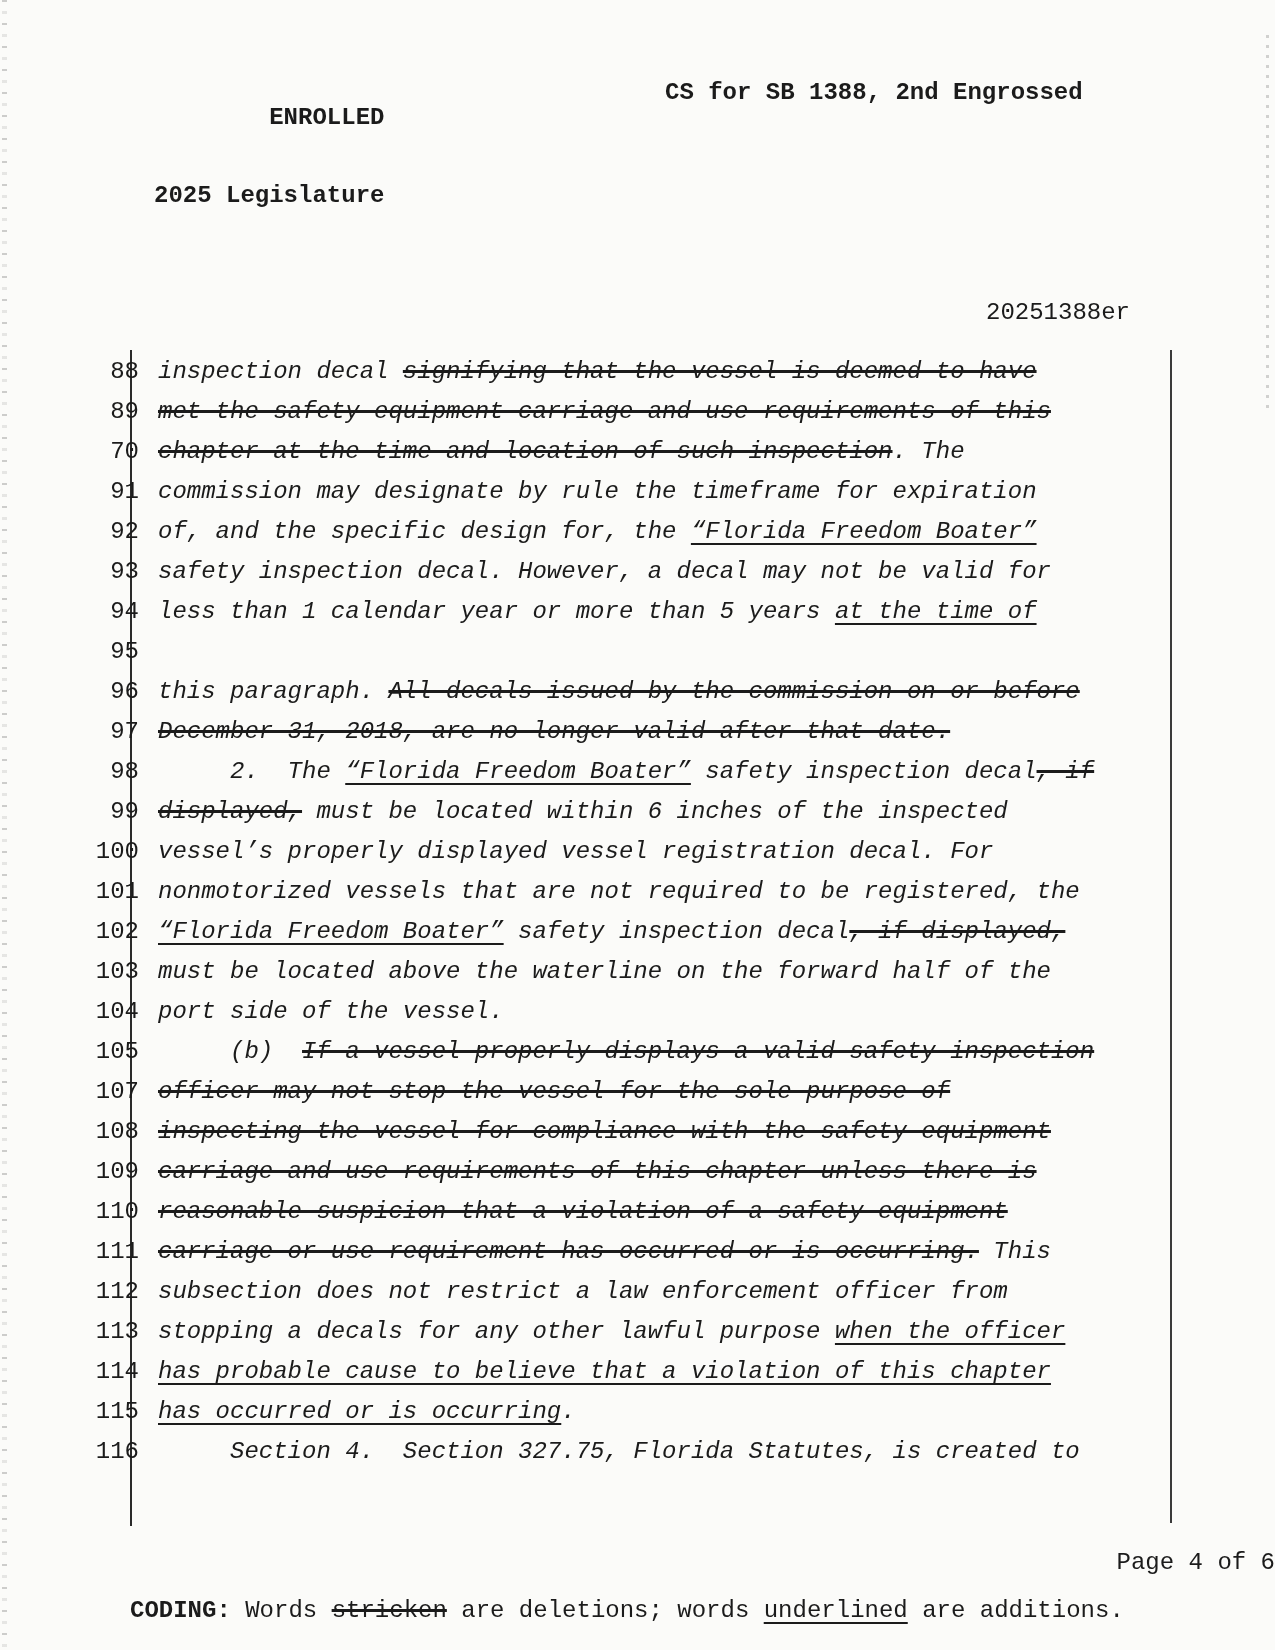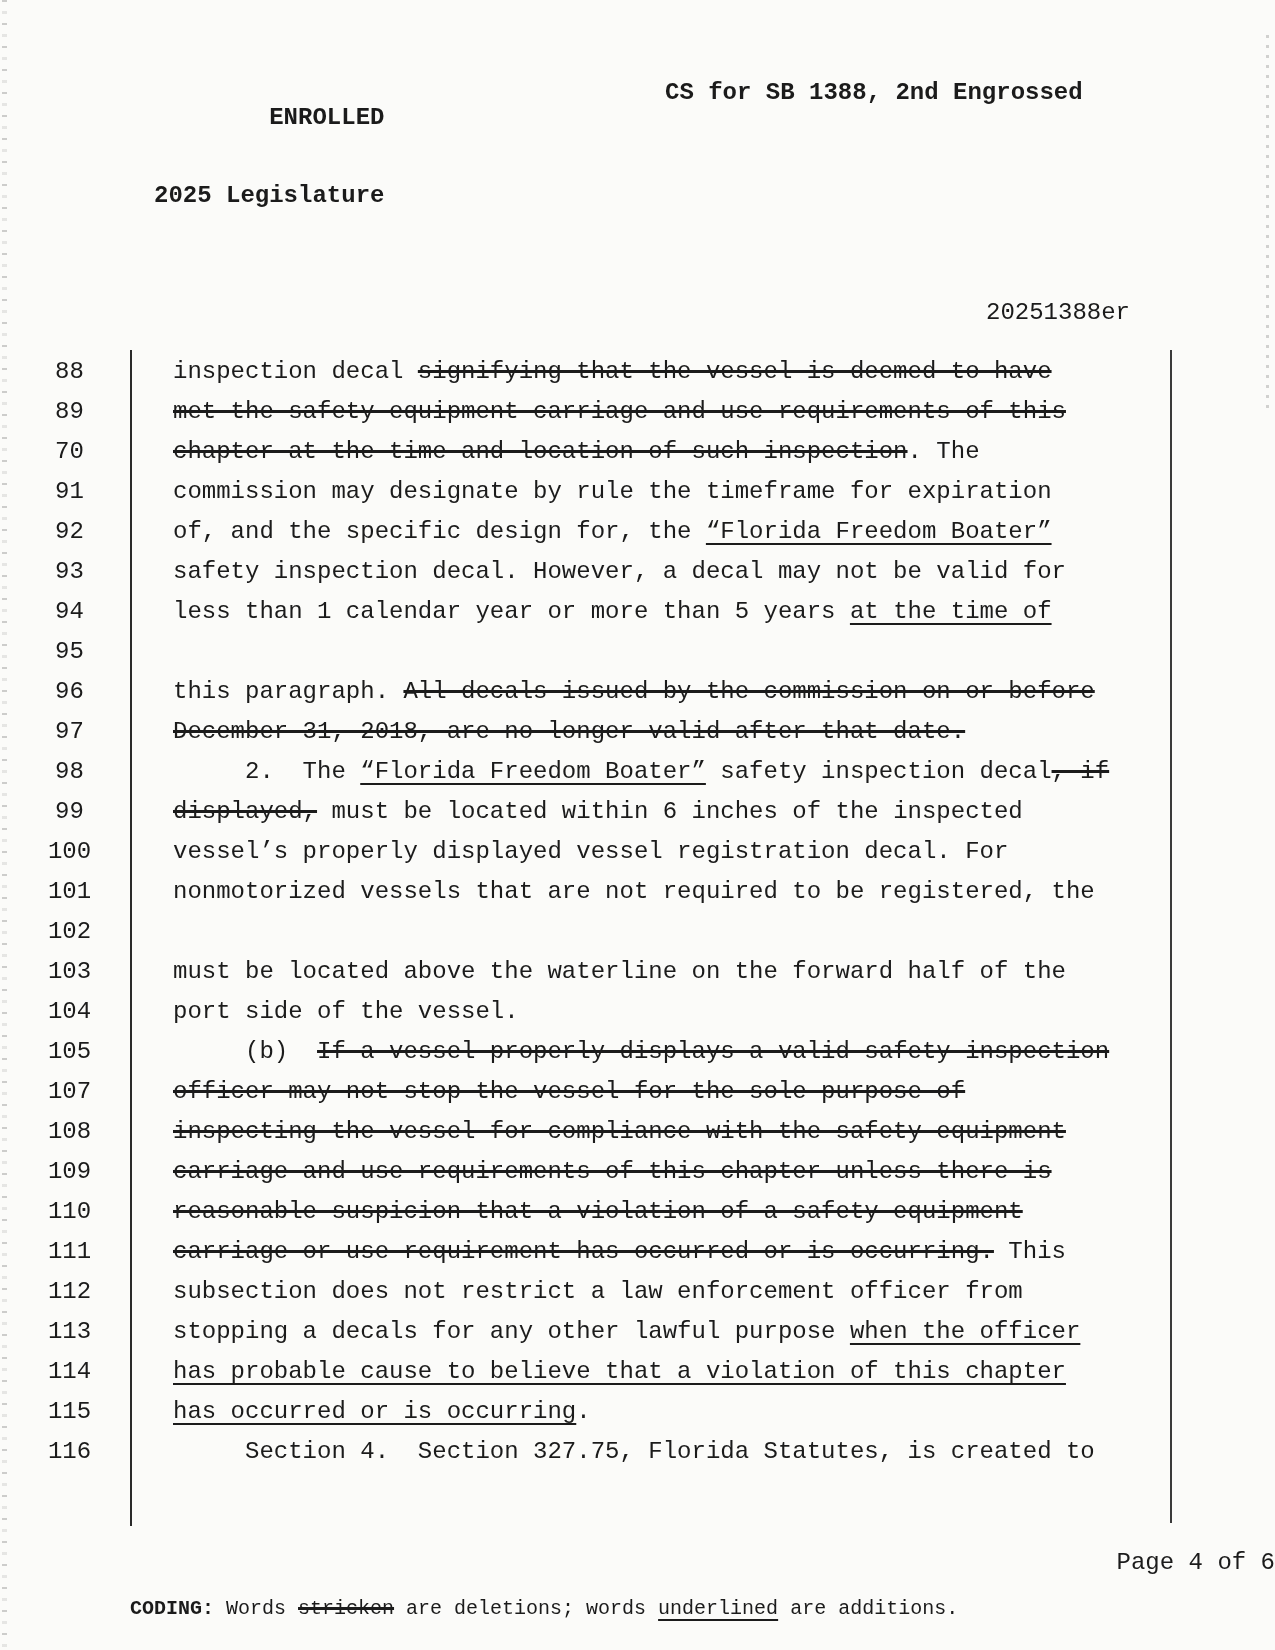--- a/index.html
+++ b/index.html
@@ -78,29 +78,30 @@
     width: 100%;
   }
   .line-row {
     position: relative;
     height: 40px;
     font-size: 24px;
     line-height: 40px;
   }
   .line-num {
     position: absolute;
-    left: 8px; top: 0;
+    left: 16px; top: 0;
     width: 123px;
-    text-align: center;
+    text-align: right;
     white-space: pre;
   }
   .line-text {
     position: absolute;
-    left: 173px; top: 0;
-    white-space: pre;
+    left: 158px; top: 0;
+    white-space: pre;
+    font-style: italic;
   }
   .seg-n  { text-decoration: none; }
   .seg-st {
     text-decoration: line-through;
     text-decoration-thickness: 2.5px;
   }
   .seg-u {
     text-decoration: underline;
     text-decoration-thickness: 2px;
     text-underline-offset: 5px;
@@ -110,21 +111,21 @@
     position: absolute;
     left: 0; top: 1549px;
     width: 1275px;
     text-align: right;
     font-size: 24px;
     white-space: pre;
   }
   .coding {
     position: absolute;
     left: 130px; top: 1597px;
-    font-size: 20px;
+    font-size: 24px;
     white-space: pre;
   }
 </style>
 </head>
 <body>
 
 <div class="page">
   <div class="noise-left"></div>
   <div class="noise-right"></div>
 
@@ -190,20 +191,21 @@
       <div class="line-row">
         <span class="line-num">100</span>
         <span class="line-text"><span class="seg-n">vessel’s properly displayed vessel registration decal. For</span></span>
       </div>
       <div class="line-row">
         <span class="line-num">101</span>
         <span class="line-text"><span class="seg-n">nonmotorized vessels that are not required to be registered, the</span></span>
       </div>
       <div class="line-row">
         <span class="line-num">102</span>
+        <span class="line-text"><span class="seg-u">“Florida Freedom Boater”</span><span class="seg-n"> safety inspection decal</span><span class="seg-st">, if displayed,</span></span>
       </div>
       <div class="line-row">
         <span class="line-num">103</span>
         <span class="line-text"><span class="seg-n">must be located above the waterline on the forward half of the</span></span>
       </div>
       <div class="line-row">
         <span class="line-num">104</span>
         <span class="line-text"><span class="seg-n">port side of the vessel.</span></span>
       </div>
       <div class="line-row">

